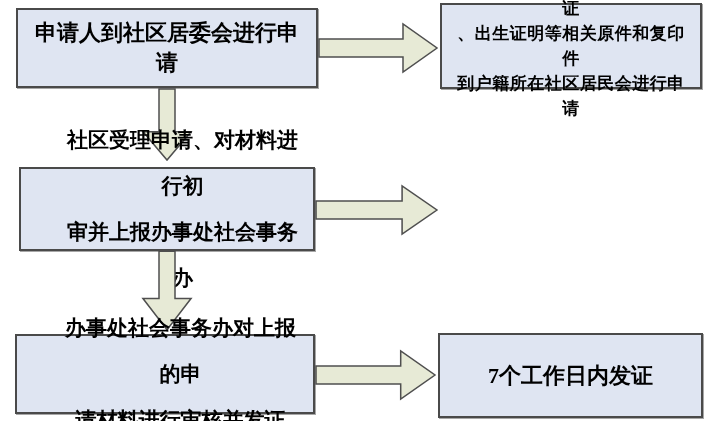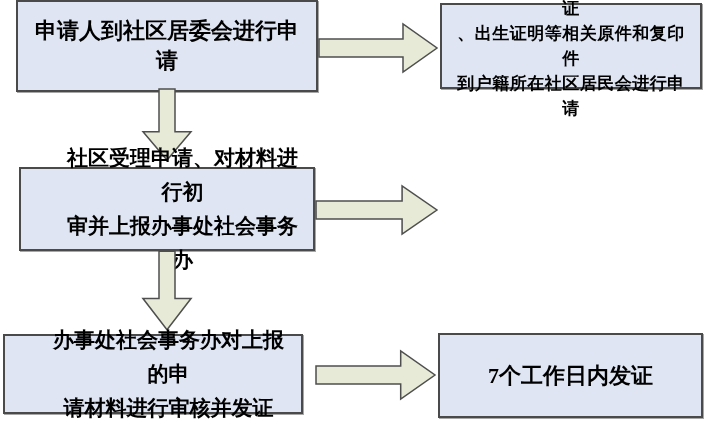--- a/index.html
+++ b/index.html
@@ -36,34 +36,34 @@
     justify-content: center;
     text-align: center;
     padding: 3px 8px;
   }
   .box .box-label {
     white-space: pre-line;
     display: block;
     width: 100%;
   }
   .fs22 { font-size: 22px; line-height: 30px; }
-  .fs21 { font-size: 21px; line-height: 34px; padding-left: 39px; }
+  .fs21 { font-size: 21px; line-height: 46px; padding-left: 39px; }
   .fs17 { font-size: 17px; line-height: 25px; letter-spacing: 0.5px; }
   .arrow {
     position: absolute;
     line-height: 0;
   }
   .arrow svg { display: block; width: 100%; height: 100%; }
 </style>
 </head>
 <body>
 
 <div class="canvas">
 
-  <div class="box fs22" style="left:16px; top:0; width:302px; height:92px;justify-content:flex-end;">
+  <div class="box fs22" style="left:16px; top:8px; width:302px; height:80px;justify-content:flex-end;">
     <span class="box-label">申请人到社区居委会进行申请</span>
   </div>
 
   <div class="arrow" style="left:318px; top:20px; width:122px; height:56px;">
     <svg viewBox="0 0 122 56" preserveAspectRatio="none" aria-hidden="true">
       <polygon points="1,19 85,19 85,4 119,28 85,52 85,37 1,37" fill="var(--arrow-fill)" stroke="var(--arrow-border)" stroke-width="1.5"></polygon>
     </svg>
   </div>
 
   <div class="box fs17" style="left:440px; top:3px; width:262px; height:86px;">
@@ -89,21 +89,21 @@
     </svg>
   </div>
 
 
   <div class="arrow" style="left:141px; top:250px; width:52px; height:82px;">
     <svg viewBox="0 0 52 76" preserveAspectRatio="none" aria-hidden="true">
       <polygon points="18,1 34,1 34,45 50,45 26,74 2,45 18,45" fill="var(--arrow-fill)" stroke="var(--arrow-border)" stroke-width="1.5"></polygon>
     </svg>
   </div>
 
-  <div class="box fs21" style="left:3px; top:334px; width:300px; height:80px;">
+  <div class="box fs21" style="left:15px; top:334px; width:300px; height:80px;">
     <span class="box-label">办事处社会事务办对上报的申
 请材料进行审核并发证</span>
   </div>
 
   <div class="arrow" style="left:315px; top:347px; width:123px; height:56px;">
     <svg viewBox="0 0 122 56" preserveAspectRatio="none" aria-hidden="true">
       <polygon points="1,19 85,19 85,4 119,28 85,52 85,37 1,37" fill="var(--arrow-fill)" stroke="var(--arrow-border)" stroke-width="1.5"></polygon>
     </svg>
   </div>
 

